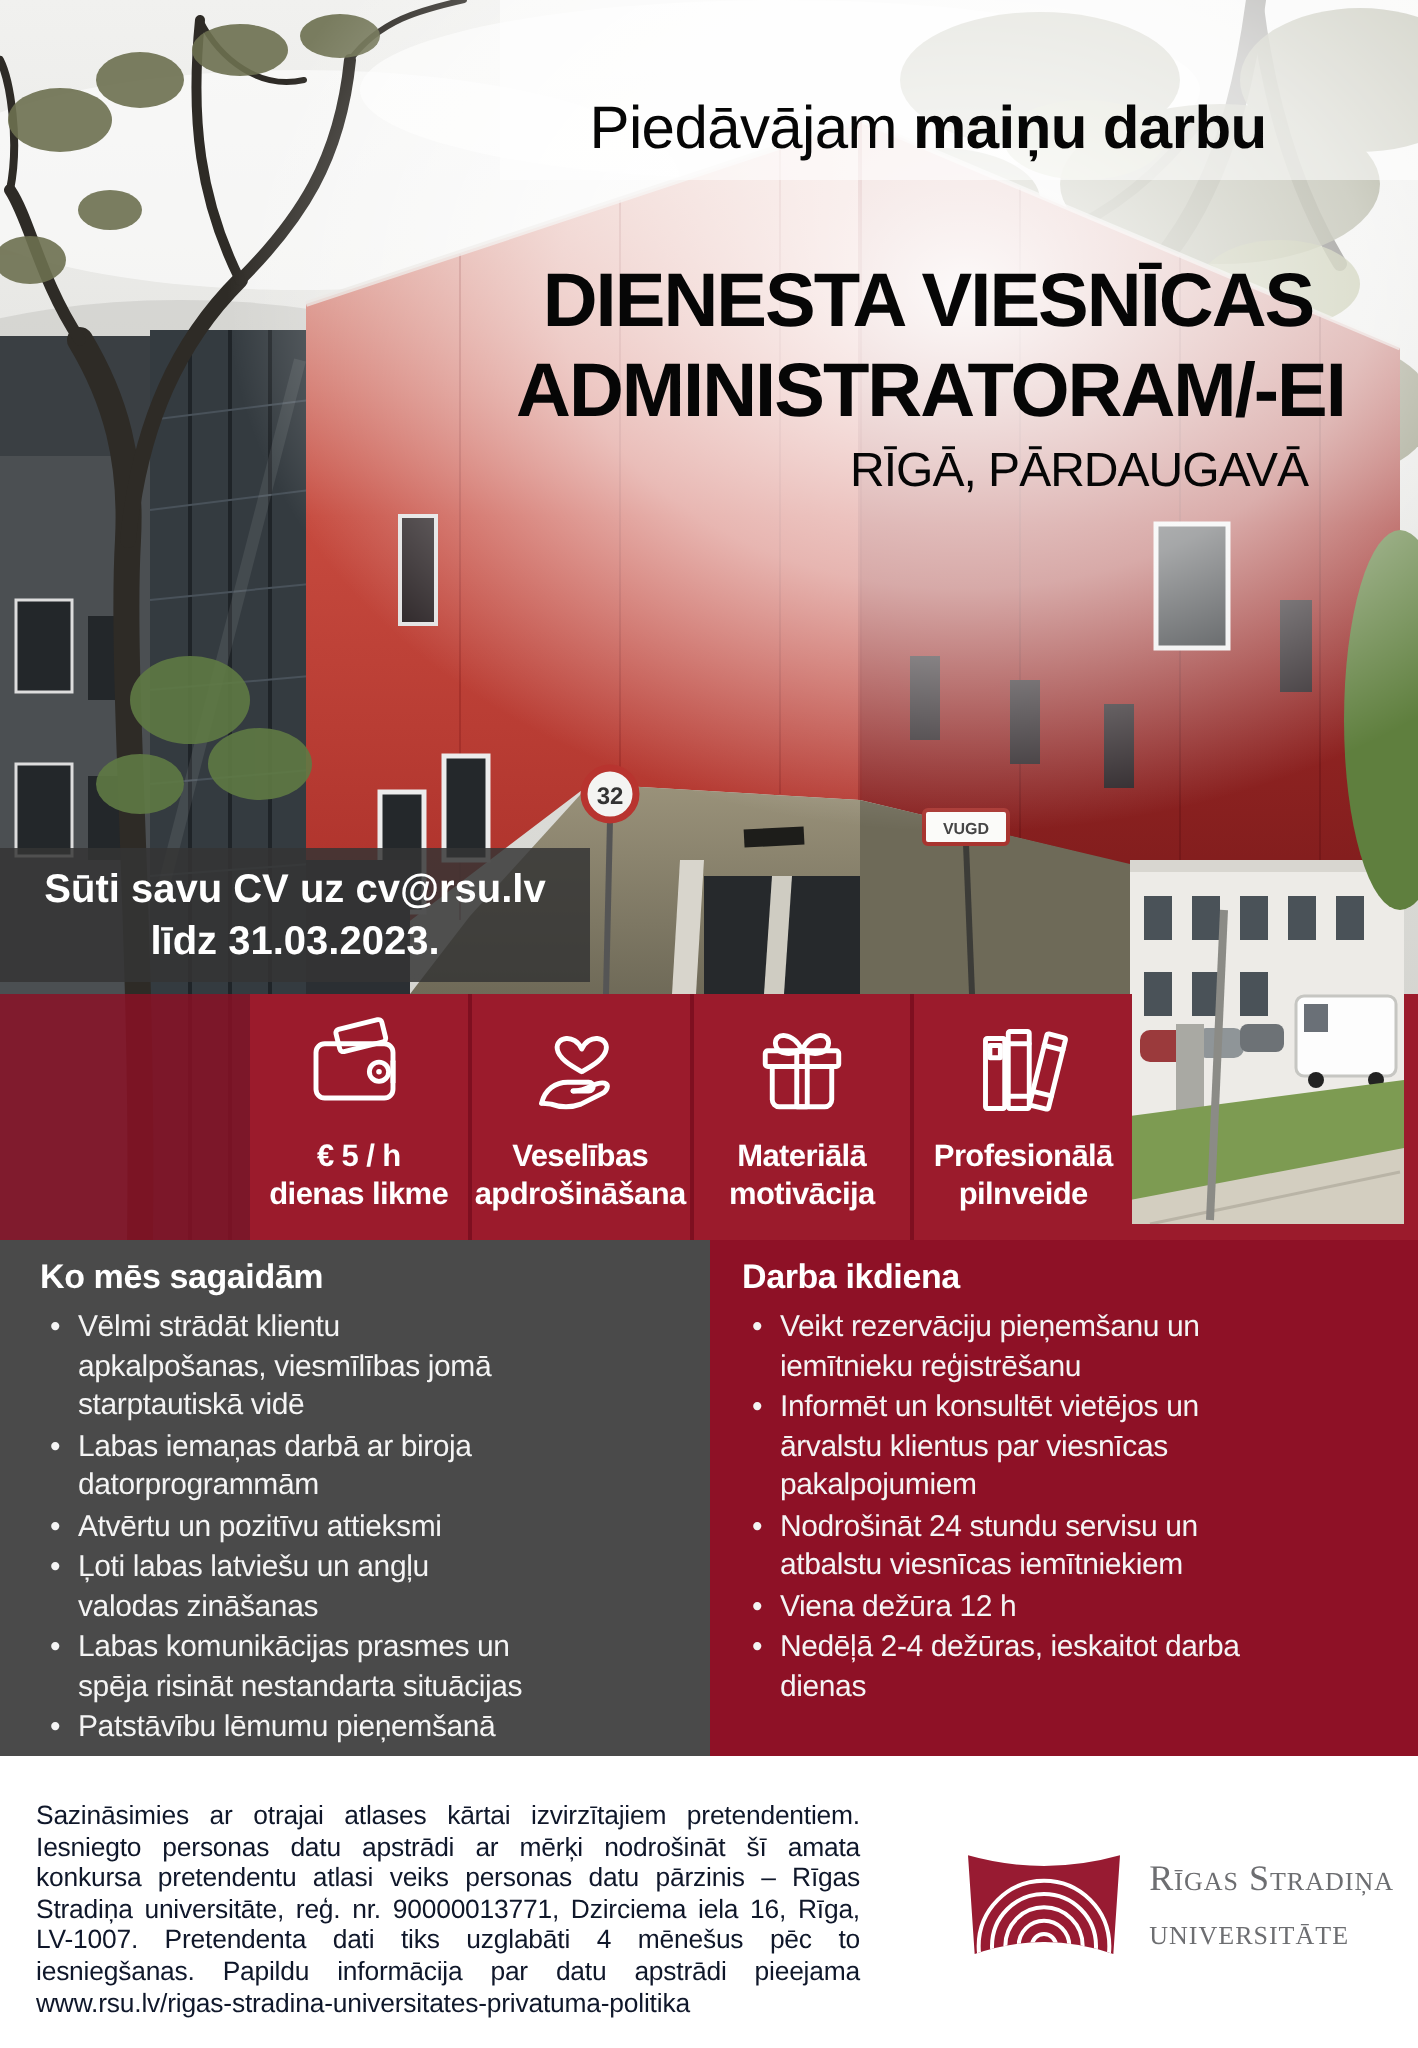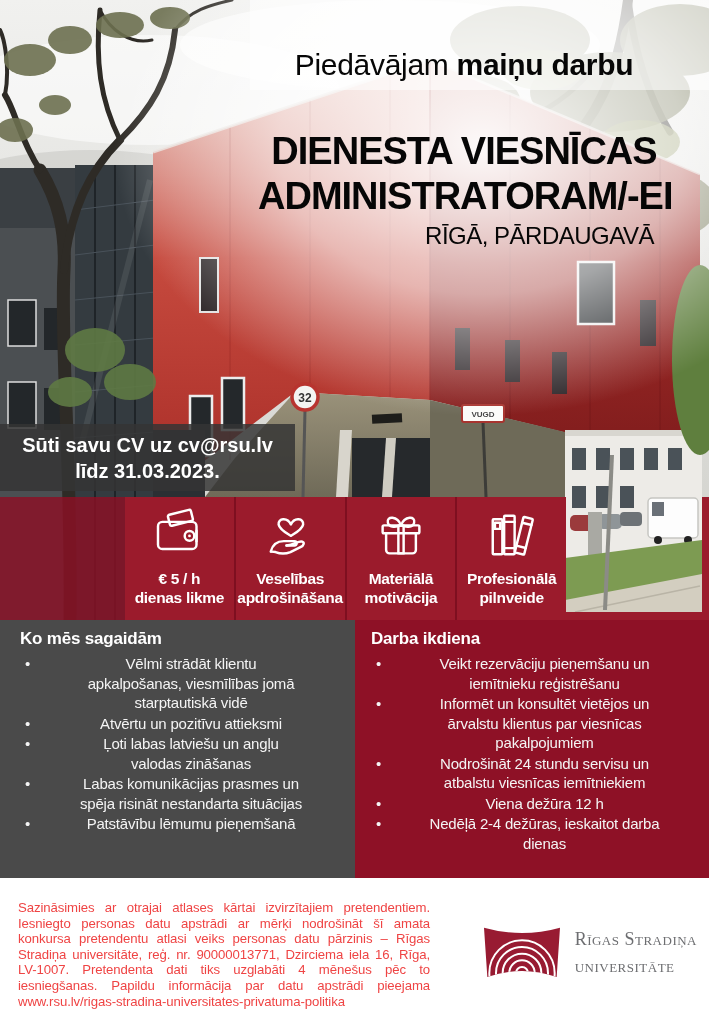--- a/index.html
+++ b/index.html
@@ -33,25 +33,25 @@
   .band-window{left:566px;top:0;width:136px;height:123px;border-bottom:8px solid #9b1b2c;box-sizing:border-box;}
   .band-strip{left:702px;top:0;width:7px;height:123px;background:#9b1b2c;}
   
   .cols{left:0;top:620px;width:709px;height:258px;display:flex;}
   .col{box-sizing:border-box;color:#f4f4f4;}
   .col-left{width:355px;background:#4a4a4a;padding:9px 12px 0 20px;}
   .col-right{width:354px;background:#8e1126;padding:9px 10px 0 16px;}
   .col h3{margin:0 0 5px 0;font-size:17px;font-weight:700;color:#ffffff;letter-spacing:-.2px;}
   .col ul{list-style:none;margin:0;padding:0;}
   .col li{position:relative;padding-left:19px;font-size:15px;line-height:19.5px;
-    margin-bottom:1px;white-space:pre-line;letter-spacing:-.2px;text-align:center;}
+    margin-bottom:1px;white-space:pre-line;letter-spacing:-.2px;}
   .col li::before{content:"•";position:absolute;left:5px;top:0;}
   
   .footer{left:0;top:878px;width:709px;height:146px;background:#fff;}
-  .legal{left:18px;top:22px;width:412px;font-size:13.2px;line-height:15.6px;color:#ef4444;
+  .legal{left:18px;top:22px;width:412px;font-size:13.2px;line-height:15.6px;color:#0f172a;
     text-align:justify;letter-spacing:-.1px;}
   .logo{right:12px;top:44px;display:flex;align-items:center;gap:13px;}
   .logo-mark svg{width:80px;height:62px;display:block;}
   .logo-text{font-family:"Liberation Serif",serif;font-variant:small-caps;color:#6d6e71;
     font-size:18px;line-height:27px;letter-spacing:.5px;}
   
   .white-icon{stroke:#fff;fill:none;stroke-width:2.8;stroke-linecap:round;stroke-linejoin:round;}
 </style>
 </head>
 <body>
@@ -324,20 +324,22 @@
     <div class="abs band-strip"></div>
   </div>
 
   <div class="abs cols">
     <div class="col col-left">
       <h3>Ko mēs sagaidām</h3>
       <ul>
         <li>Vēlmi strādāt klientu
 apkalpošanas, viesmīlības jomā
 starptautiskā vidē</li>
+        <li>Labas iemaņas darbā ar biroja
+datorprogrammām</li>
         <li>Atvērtu un pozitīvu attieksmi</li>
         <li>Ļoti labas latviešu un angļu
 valodas zināšanas</li>
         <li>Labas komunikācijas prasmes un
 spēja risināt nestandarta situācijas</li>
         <li>Patstāvību lēmumu pieņemšanā</li>
       </ul>
     </div>
     <div class="col col-right">
       <h3>Darba ikdiena</h3>

